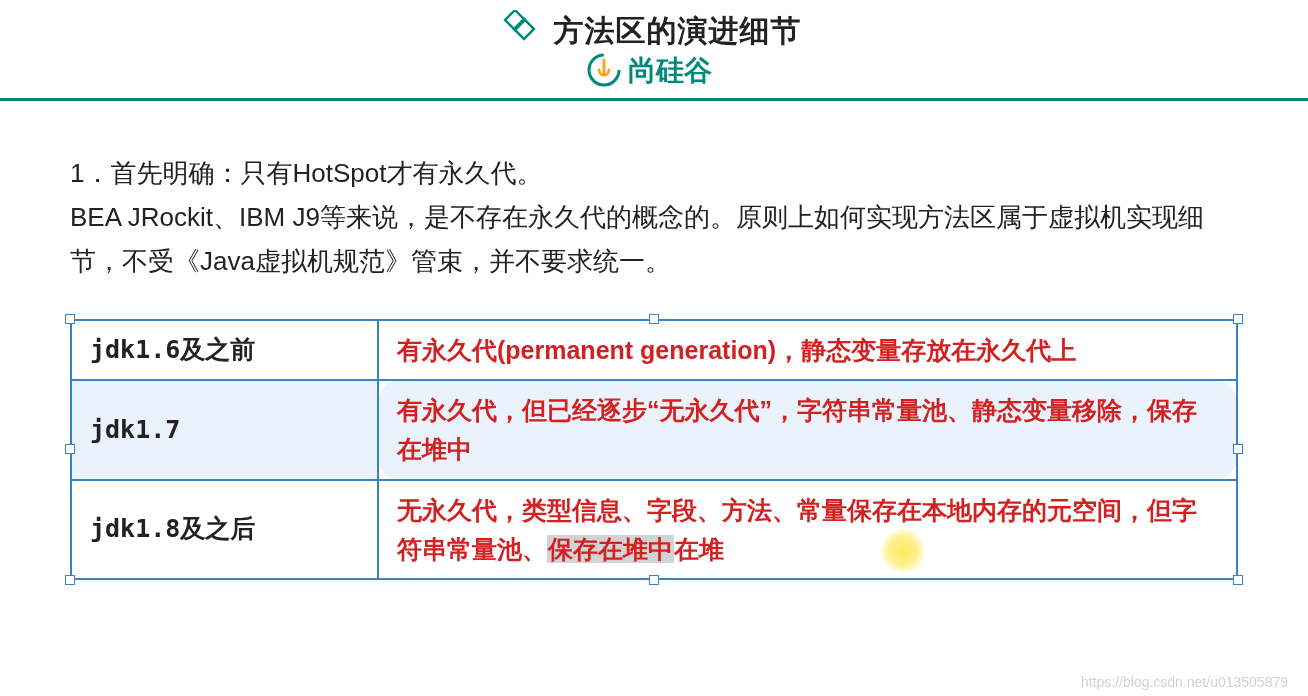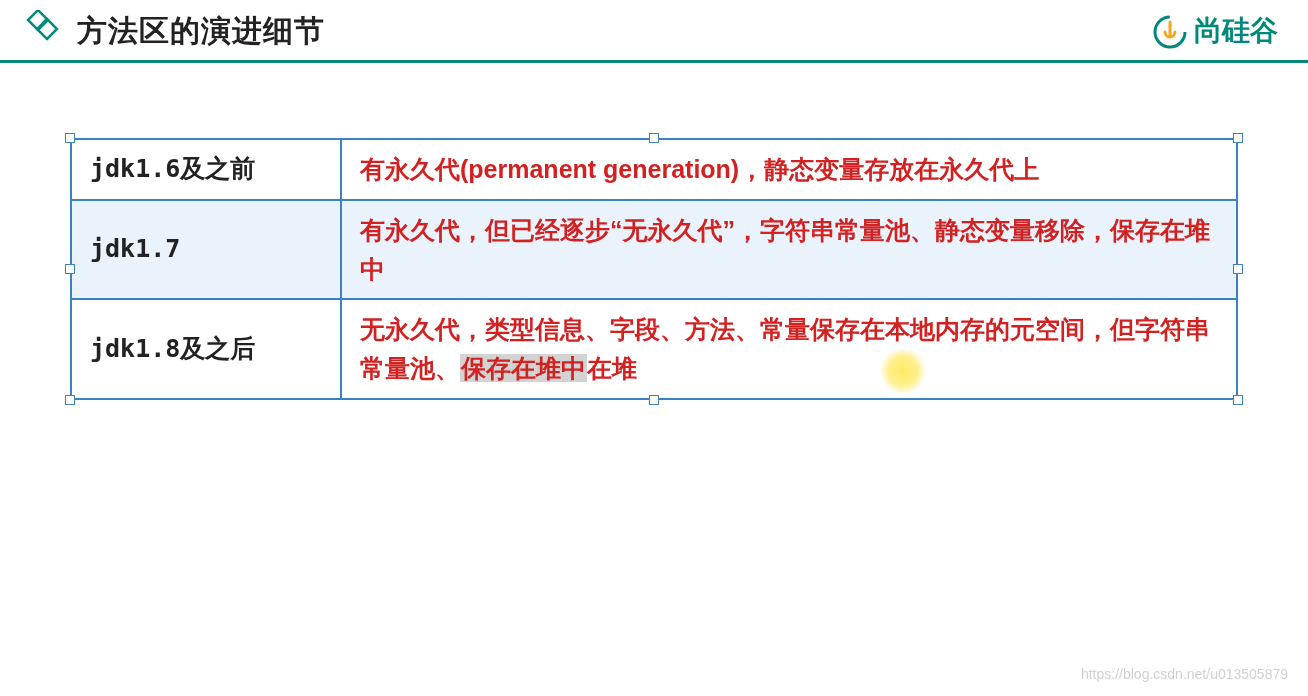--- a/index.html
+++ b/index.html
@@ -9,36 +9,37 @@
     width: 1308px;
     height: 696px;
     position: relative;
   }
   .header {
     display: flex;
     align-items: center;
     justify-content: space-between;
     padding: 10px 30px 8px 20px;
     border-bottom: 3px solid #00897b;
+    flex-direction: column;
   }
   .header-left {
     display: flex;
     align-items: center;
     gap: 15px;
   }
   .header-icon svg { display: block; }
   .title {
     font-size: 30px;
     font-weight: bold;
     color: #222;
     letter-spacing: 1px;
   }
   .logo {
     display: flex;
-    align-items: flex-end;
+    align-items: flex-start;
     gap: 6px;
   }
   .logo-text {
     font-size: 28px;
     font-weight: bold;
     color: #00897b;
   }
   .content {
     padding: 50px 70px 20px 70px;
   }
@@ -58,28 +59,29 @@
     border: 2px solid #3b82c4;
   }
   td {
     border: 2px solid #3b82c4;
     padding: 10px 18px;
     vertical-align: middle;
     font-size: 25px;
     line-height: 1.55;
   }
   td.col1 {
-    width: 270px;
+    width: 307px;
     font-weight: bold;
     color: #222;
     font-family: "Consolas", monospace;
   }
   td.col2 {
     color: #d32121;
     font-weight: bold;
+    border-radius: 22px;
   }
   tr.row-sel td {
     background: #eaf2fb;
   }
   
   .handle {
     position: absolute;
     width: 10px;
     height: 10px;
     background: #fff;
@@ -100,21 +102,21 @@
     border-radius: 50%;
     background: radial-gradient(circle, rgba(255,230,70,0.85) 0%, rgba(255,230,70,0.6) 45%, rgba(255,230,70,0) 72%);
     pointer-events: none;
   }
   .sel-bg {
     background: rgba(128,128,128,0.35);
     padding: 0 1px;
   }
   .watermark {
     position: absolute;
-    bottom: 14px;
+    bottom: 6px;
     right: 20px;
     font-size: 14px;
     color: rgba(120,120,120,0.35);
     font-family: Arial, sans-serif;
   }
 </style>
 </head>
 <body>
 
 <div class="header">
@@ -132,20 +134,24 @@
   <div class="logo">
     <svg width="36" height="36" viewBox="0 0 36 36">
       <circle cx="18" cy="18" r="15" fill="none" stroke="#00897b" stroke-width="3" stroke-dasharray="70 24"></circle>
       <path d="M18 8 v14 M13 18 a5 5 0 0 0 10 0" fill="none" stroke="#f5a623" stroke-width="3" stroke-linecap="round"></path>
     </svg>
     <span class="logo-text">尚硅谷</span>
   </div>
 </div>
 
 <div class="content">
+  <div class="para">
+    <span>1．首先明确：只有HotSpot才有永久代。</span><br>
+    <span>BEA JRockit、IBM J9等来说，是不存在永久代的概念的。原则上如何实现方法区属于虚拟机实现细节，不受《Java虚拟机规范》管束，并不要求统一。</span>
+  </div>
 
   <div class="table-wrap">
     <span class="handle h-tl"></span>
     <span class="handle h-tm"></span>
     <span class="handle h-tr"></span>
     <span class="handle h-ml"></span>
     <span class="handle h-mr"></span>
     <span class="handle h-bl"></span>
     <span class="handle h-bm"></span>
     <span class="handle h-br"></span>

